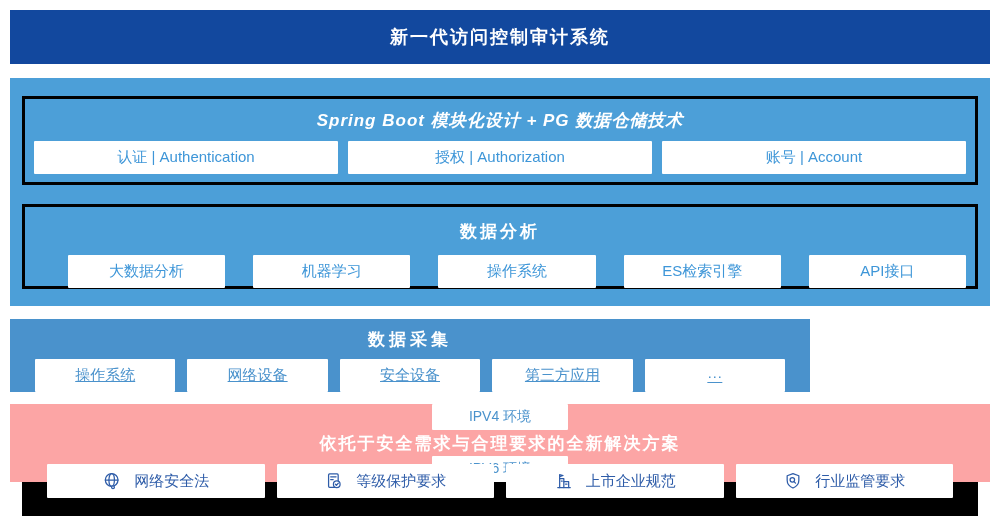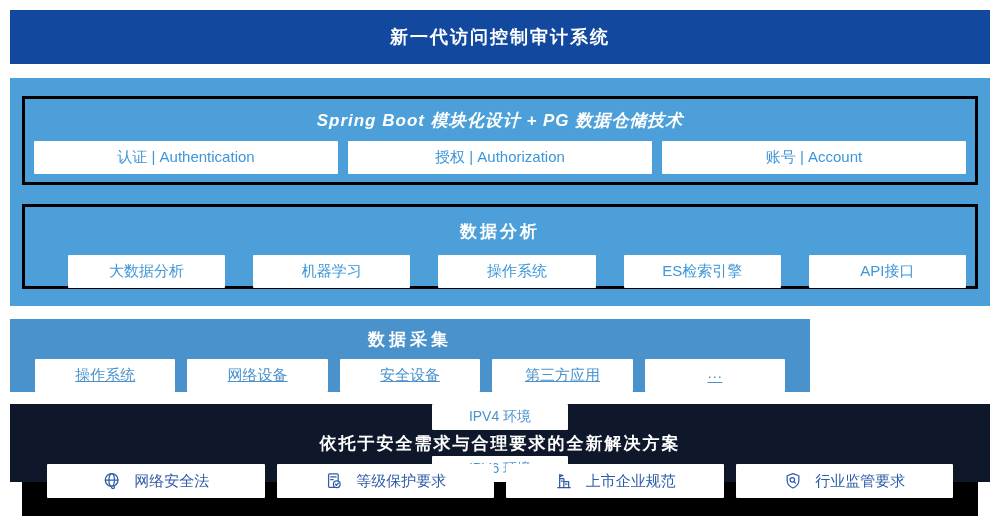--- a/index.html
+++ b/index.html
@@ -45,21 +45,21 @@
   
   .mid-row { margin: 13px 10px 0; display: flex; gap: 12px; height: 90px; flex-direction: column; }
   .collect { width: 800px; background: #4A92CC; }
   .collect .sec-title {
     height: 40px; display: flex; align-items: center; justify-content: center;
     color: #ffffff; font-weight: bold; font-size: 17px; letter-spacing: 4px;
   }
   .collect .chip-row { padding: 0 25px; gap: 12px; }
   .collect .chip { color: #4A92CC; text-decoration: underline; }
   .ipv {
-    flex: 1; background: #0f172a;
+    flex: 1; background: #fca5a5;
     display: flex; flex-direction: column; align-items: center; justify-content: center;
     gap: 26px;
   }
   .ipv .chip {
     flex: none; width: 136px; height: 26px; font-size: 14px; color: #4A92CC;
   }
 
   
   .solution { margin: 14px 22px 10px; height: 93px; background: #000000; }
   .solution .sec-title {

